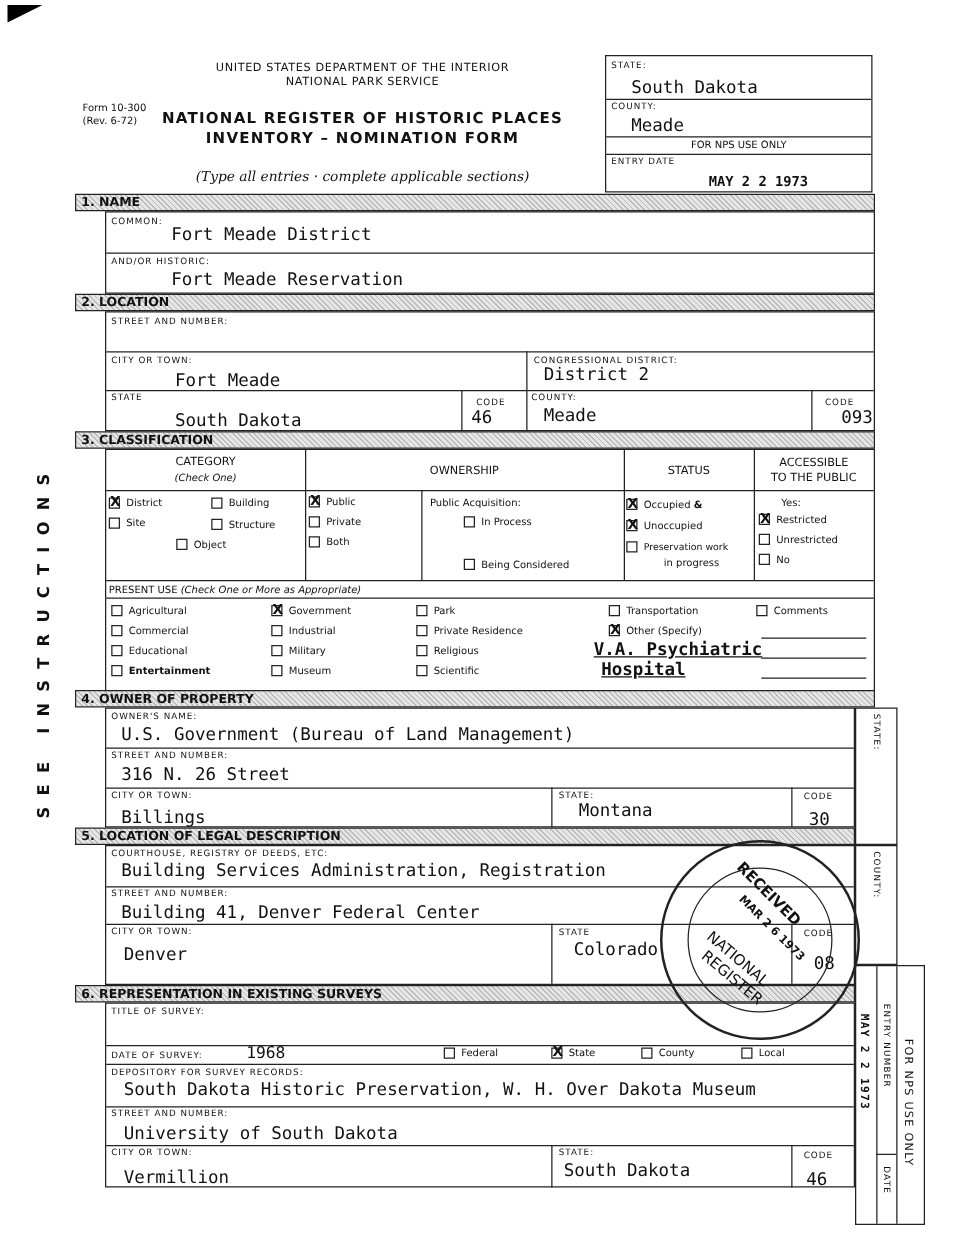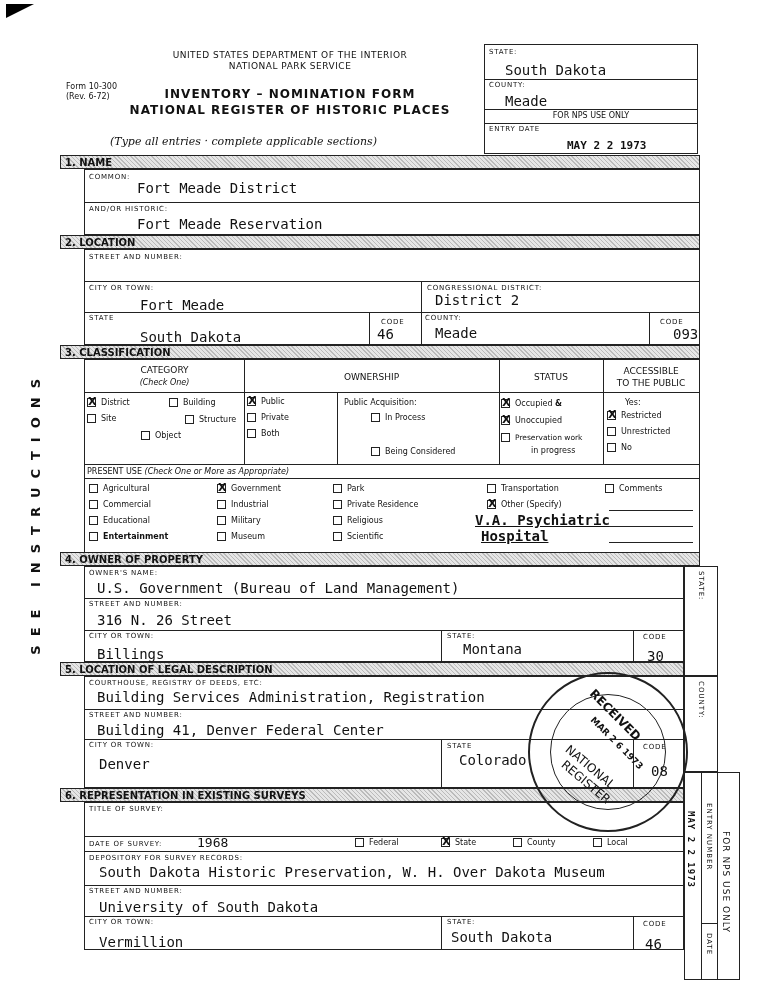--- a/index.html
+++ b/index.html
@@ -2,21 +2,21 @@
 <html><head>
 <meta charset="utf-8">
 <style>
 *{box-sizing:border-box;margin:0;padding:0;}
 body{width:764px;height:1000px;background:#fff;position:relative;overflow:hidden;font-family:"DejaVu Sans",sans-serif;color:#111;}
 .abs{position:absolute;}
 .corner{left:6px;top:4px;width:0;height:0;border-top:14px solid #000;border-right:28px solid transparent;}
 .formno{left:66px;top:50px;font-size:8px;line-height:10px;margin-top:32px;}
 .dept{left:150px;top:50px;width:280px;text-align:center;font-size:9px;letter-spacing:0.5px;line-height:11px;}
 .title{left:120px;top:86px;width:340px;text-align:center;font-size:12px;font-weight:bold;letter-spacing:1px;line-height:16px;}
-.instr{left:110px;top:135px;width:360px;text-align:left;font-family:"DejaVu Serif",serif;font-style:italic;font-size:11px;}
+.instr{left:110px;top:135px;width:360px;text-align:center;font-family:"DejaVu Serif",serif;font-style:italic;font-size:11px;}
 .lbl{font-size:7px;letter-spacing:0.8px;text-transform:uppercase;}
 .val{font-family:"DejaVu Sans Mono",monospace;font-size:14px;}
 .box{border:1px solid #222;}
 .hatch{background:repeating-linear-gradient(45deg,#bbb 0 1px,#e6e6e6 1px 3px);border:1px solid #222;}
 .sect{font-size:10px;font-weight:bold;padding-left:4px;line-height:13px;}
 .hl{border-top:1px solid #222;}
 .vl{border-left:1px solid #222;}
 .cb{display:inline-block;width:9px;height:9px;border:1px solid #222;vertical-align:middle;margin-right:5px;position:relative;}
 .cb.x::after{content:"X";position:absolute;left:0px;top:-4px;font-size:11px;font-weight:bold;}
 .opt{font-size:8px;white-space:nowrap;}
@@ -31,22 +31,22 @@
 
 <div class="abs formno">
     <div>Form 10-300</div>
     <div>(Rev. 6-72)</div>
   </div>
 <div class="abs dept">
     <div>UNITED STATES DEPARTMENT OF THE INTERIOR</div>
     <div>NATIONAL PARK SERVICE</div>
   </div>
 <div class="abs title">
+    <div>NATIONAL REGISTER OF HISTORIC PLACES</div>
     <div>INVENTORY – NOMINATION FORM</div>
-    <div>NATIONAL REGISTER OF HISTORIC PLACES</div>
   </div>
 <div class="abs instr">(Type all entries · complete applicable sections)</div>
 
 <div class="abs box" style="left:484px;top:44px;width:214px;height:110px;">
   <div class="abs lbl" style="left:4px;top:3px;">STATE:</div>
   <div class="abs val" style="left:20px;top:17px;">South Dakota</div>
   <div class="abs hl" style="left:0;top:34px;width:212px;"></div>
   <div class="abs lbl" style="left:4px;top:36px;">COUNTY:</div>
   <div class="abs val" style="left:20px;top:48px;">Meade</div>
   <div class="abs hl" style="left:0;top:64px;width:212px;"></div>
@@ -102,21 +102,21 @@
   <div class="abs" style="left:159px;top:12px;width:255px;text-align:center;font-size:9px;">OWNERSHIP</div>
   <div class="abs" style="left:414px;top:12px;width:104px;text-align:center;font-size:9px;">STATUS</div>
   <div class="abs" style="left:518px;top:5px;width:96px;text-align:center;font-size:9px;line-height:12px;">
       <div>ACCESSIBLE</div>
       <div>TO THE PUBLIC</div>
     </div>
 
   <div class="abs opt" style="left:2px;top:38px;"><span class="cb x"></span><span>District</span></div>
   <div class="abs opt" style="left:84px;top:38px;"><span class="cb"></span><span>Building</span></div>
   <div class="abs opt" style="left:2px;top:54px;"><span class="cb"></span><span>Site</span></div>
-  <div class="abs opt" style="left:84px;top:55px;margin-left:16px;"><span class="cb"></span><span>Structure</span></div>
+  <div class="abs opt" style="left:84px;top:55px;"><span class="cb"></span><span>Structure</span></div>
   <div class="abs opt" style="left:56px;top:71px;"><span class="cb"></span><span>Object</span></div>
 
   <div class="abs opt" style="left:162px;top:37px;"><span class="cb x"></span><span>Public</span></div>
   <div class="abs opt" style="left:162px;top:53px;"><span class="cb"></span><span>Private</span></div>
   <div class="abs opt" style="left:162px;top:69px;"><span class="cb"></span><span>Both</span></div>
 
   <div class="abs opt" style="left:259px;top:38px;">Public Acquisition:</div>
   <div class="abs opt" style="left:286px;top:53px;"><span class="cb"></span><span>In Process</span></div>
   <div class="abs opt" style="left:286px;top:69px;margin-top:18px;"><span class="cb"></span><span>Being Considered</span></div>
 

